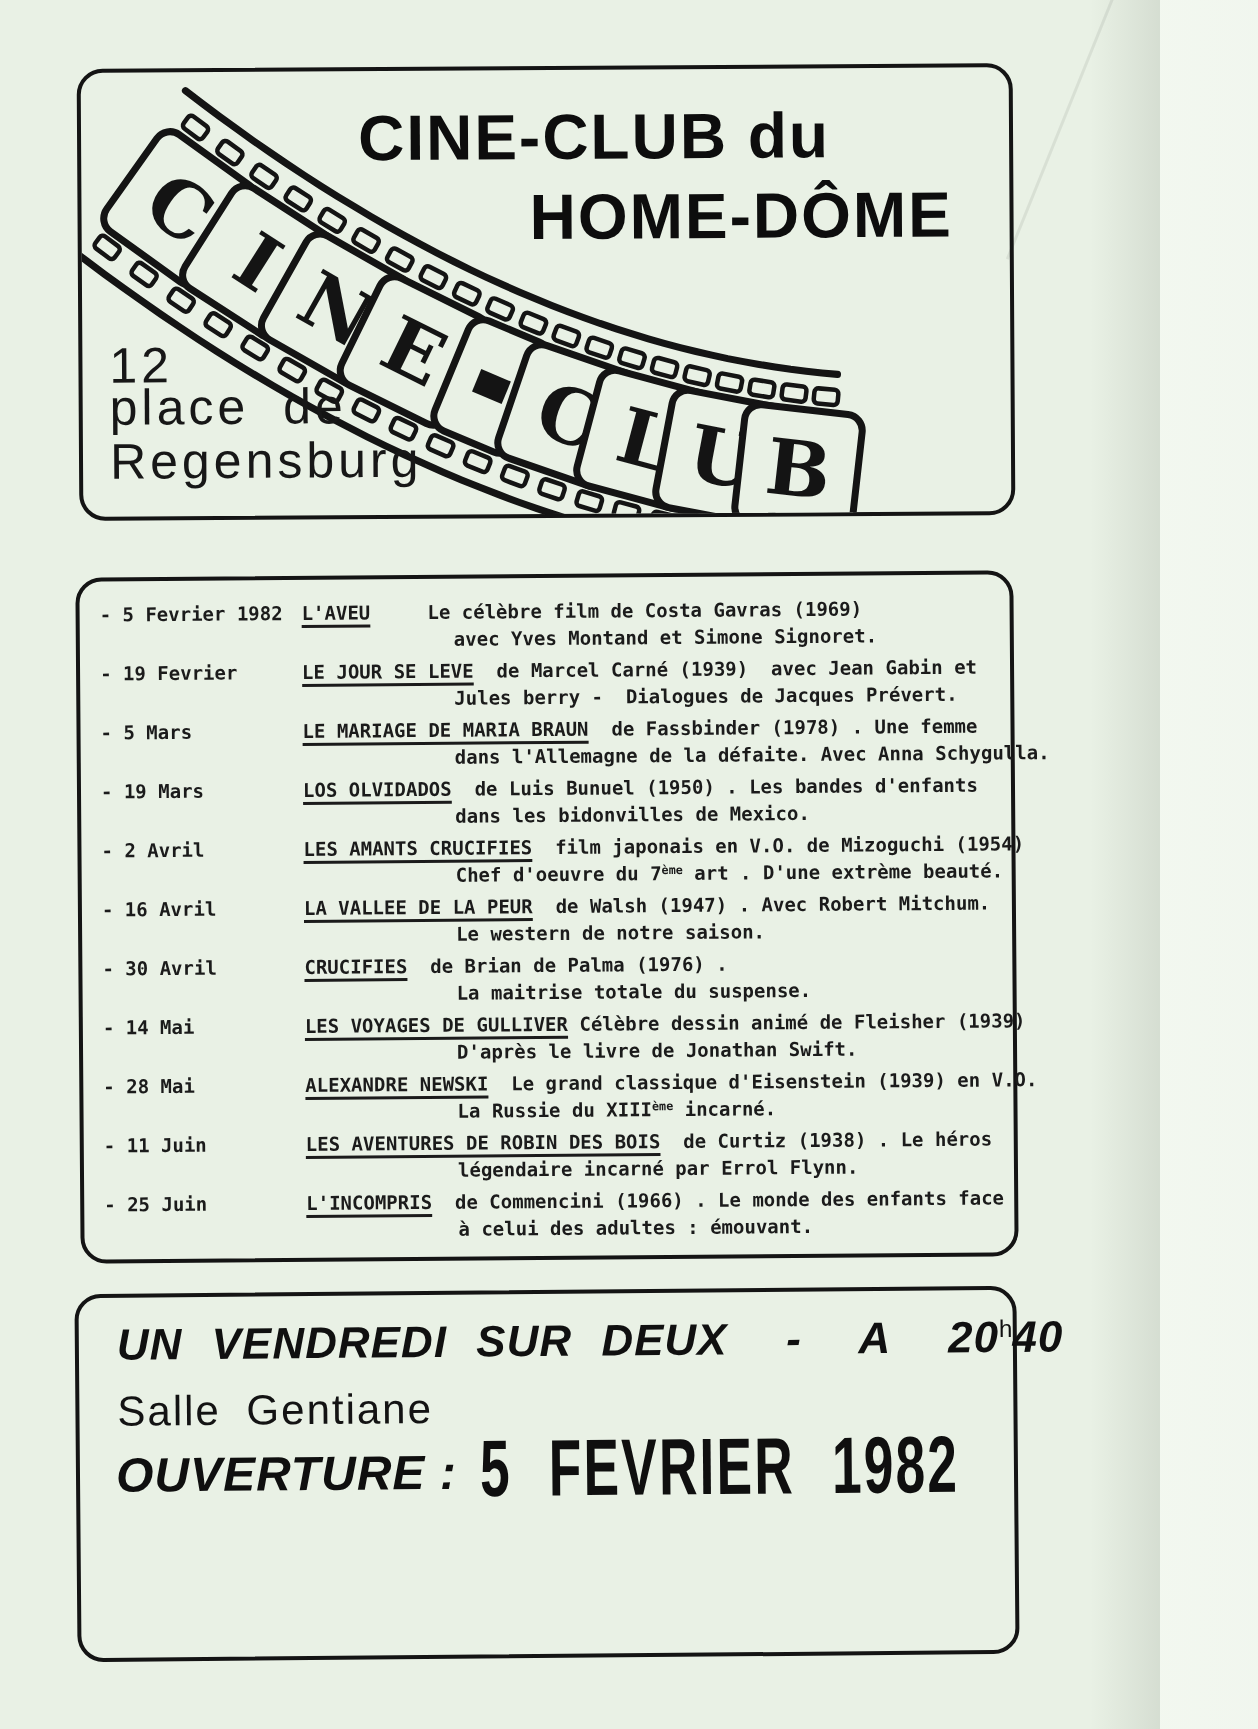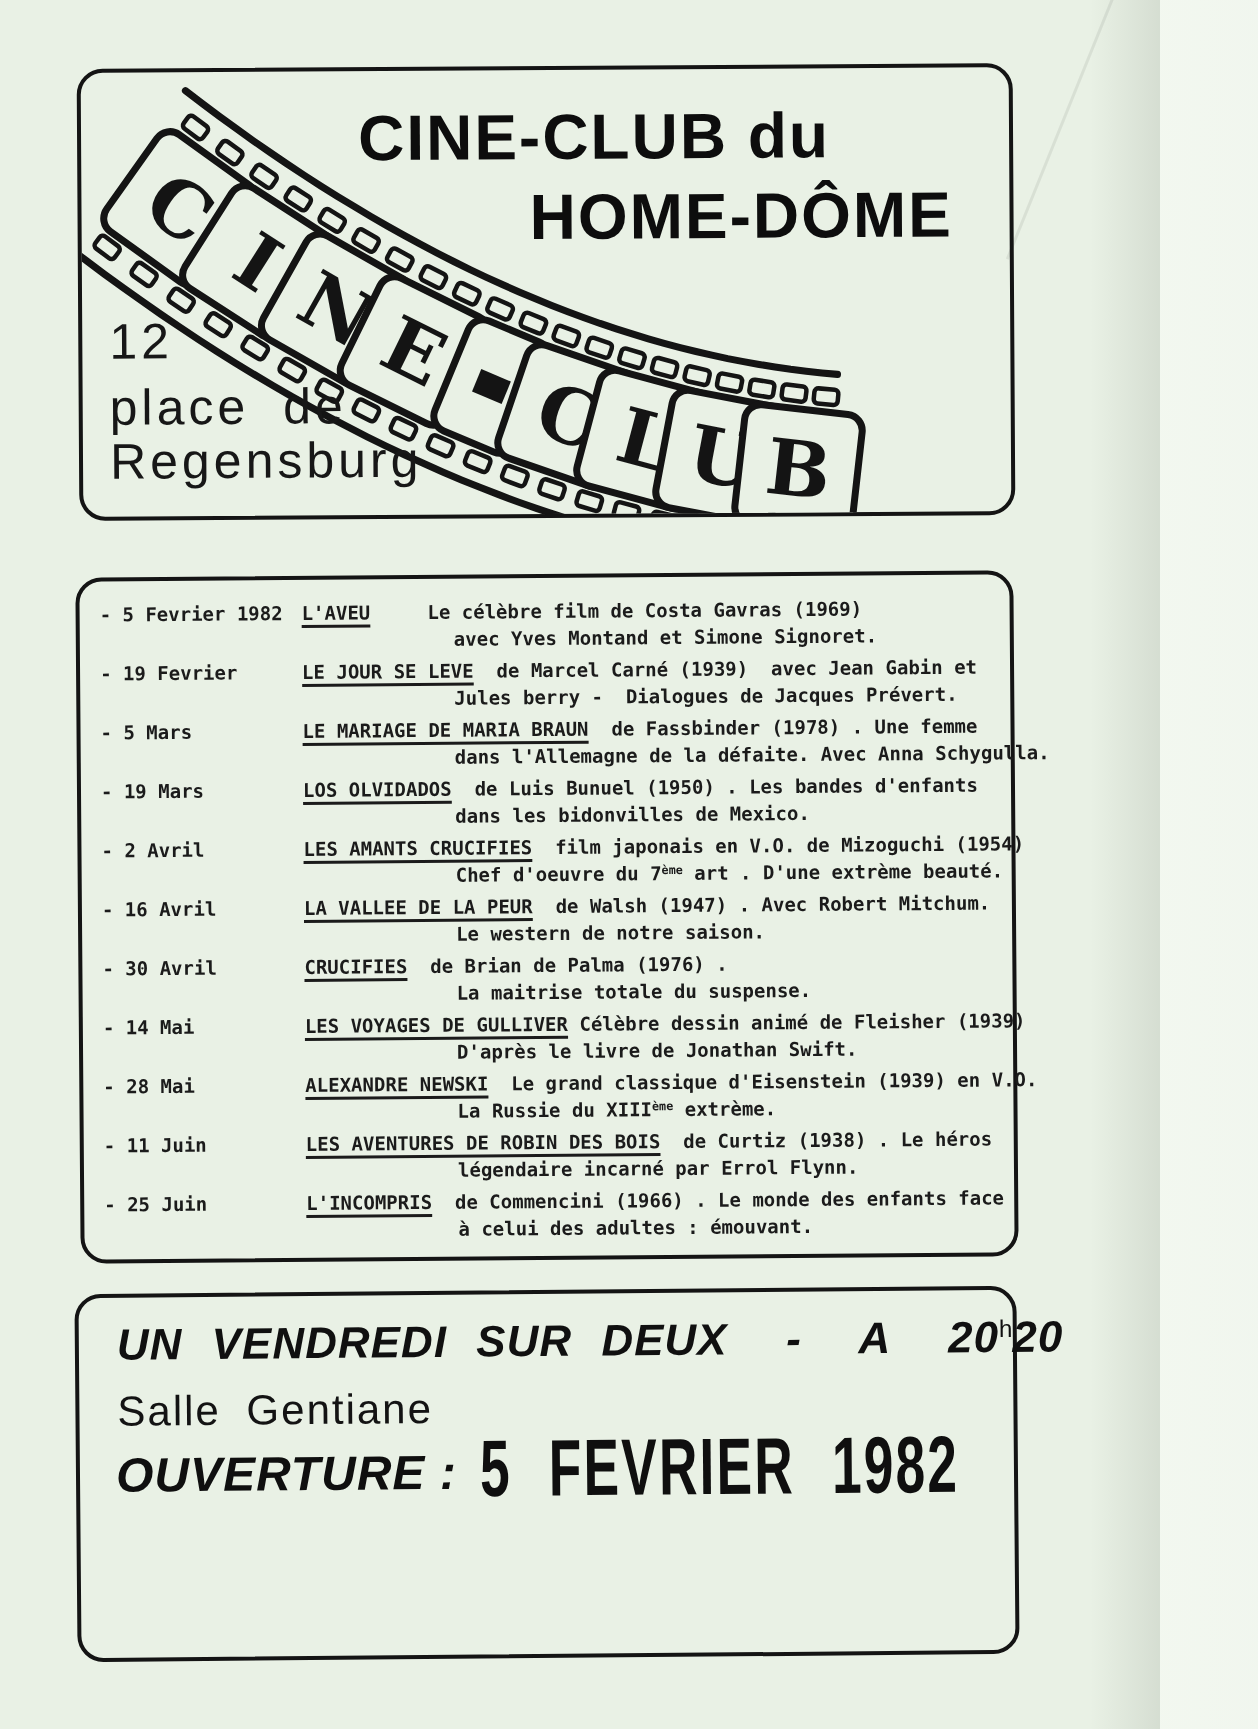--- a/index.html
+++ b/index.html
@@ -27,21 +27,21 @@
   .filmstrip-wrap{position:absolute;left:0;top:0;width:100%;height:100%;}
   .filmstrip-wrap svg{display:block;width:100%;height:100%;}
 
   .title-line{position:absolute;font-weight:bold;font-size:64px;letter-spacing:2px;
     color:#0d0d0d;white-space:pre;}
   .title-1{left:277px;top:30px;}
   .title-2{left:448px;top:110px;}
 
   .addr{position:absolute;left:27px;font-size:50px;letter-spacing:4px;word-spacing:16px;
     color:#171717;white-space:pre;}
-  .addr-1{top:240px;}
+  .addr-1{top:264px;}
   .addr-2{top:306px;}
   .addr-3{top:360px;}
 
   
   .sched-inner{position:absolute;left:20px;top:20px;right:10px;
     font-family:"DejaVu Sans Mono", monospace;font-weight:bold;font-size:19px;
     line-height:27px;color:#1b1b1b;}
   .sched-row{display:flex;margin-bottom:5px;}
   .col-date{width:202px;flex:none;white-space:pre;}
   .col-main{flex:1;min-width:0;}
@@ -207,21 +207,21 @@
       <div class="col-main">
         <div class="line1"><span class="row-title">LES VOYAGES DE GULLIVER</span><span> Célèbre dessin animé de Fleisher (1939)</span></div>
         <div class="line2"><span>D'après le livre de Jonathan Swift.</span><sup></sup><span></span></div>
       </div>
     </div>
 
     <div class="sched-row">
       <div class="col-date">- 28 Mai</div>
       <div class="col-main">
         <div class="line1"><span class="row-title">ALEXANDRE NEWSKI</span><span>  Le grand classique d'Eisenstein (1939) en V.O.</span></div>
-        <div class="line2"><span>La Russie du XIII</span><sup>ème</sup><span> extrème.</span></div>
+        <div class="line2"><span>La Russie du XIII</span><sup>ème</sup><span> incarné.</span></div>
       </div>
     </div>
 
     <div class="sched-row">
       <div class="col-date">- 11 Juin</div>
       <div class="col-main">
         <div class="line1"><span class="row-title">LES AVENTURES DE ROBIN DES BOIS</span><span>  de Curtiz (1938) . Le héros</span></div>
         <div class="line2"><span>légendaire incarné par Errol Flynn.</span><sup></sup><span></span></div>
       </div>
     </div>
@@ -230,19 +230,19 @@
       <div class="col-date">- 25 Juin</div>
       <div class="col-main">
         <div class="line1"><span class="row-title">L'INCOMPRIS</span><span>  de Commencini (1966) . Le monde des enfants face</span></div>
         <div class="line2"><span>à celui des adultes : émouvant.</span><sup></sup><span></span></div>
       </div>
     </div>
   </div>
   </div>
 
   <div class="box footer-box">
-    <div class="f-line1"><span>UN VENDREDI SUR DEUX  -  A  20</span><sup>h</sup><span>20</span></div>
+    <div class="f-line1"><span>UN VENDREDI SUR DEUX  -  A  20</span><sup>h</sup><span>40</span></div>
     <div class="f-salle">Salle Gentiane</div>
     <div class="f-ouverture">OUVERTURE :</div>
     <div class="f-date">5 FEVRIER 1982</div>
   </div>
 
 </div>
 
 </body></html>

